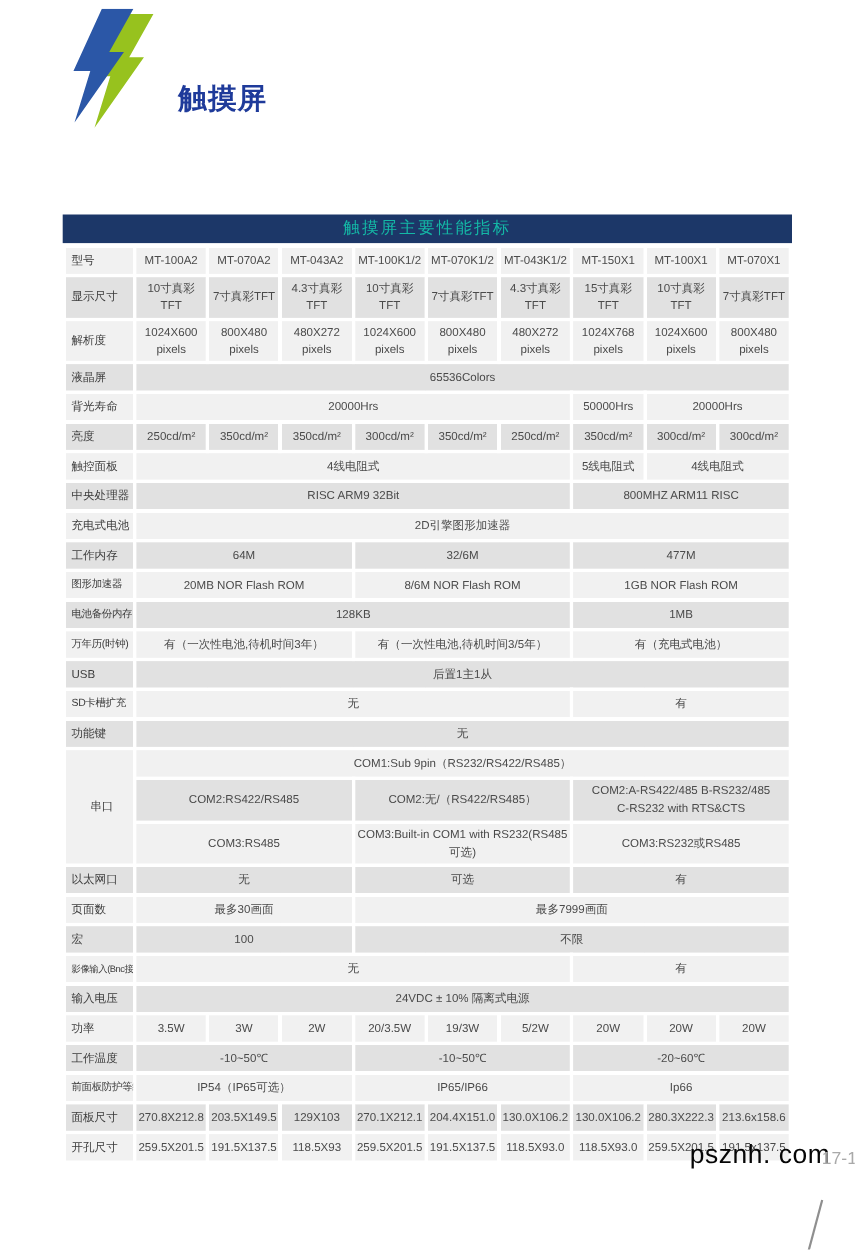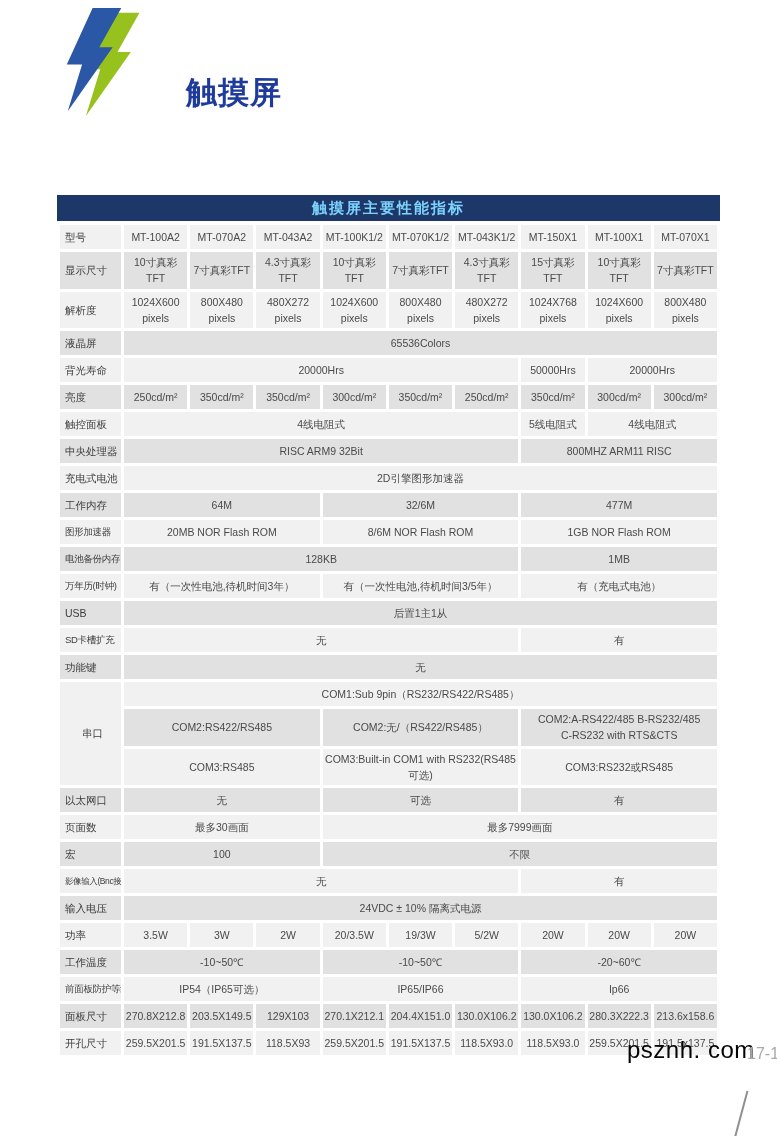--- a/index.html
+++ b/index.html
@@ -7,27 +7,27 @@
     width:777px; height:1136px; position:relative; overflow:hidden;
     background:#ffffff;
     font-family:"Liberation Sans", sans-serif;
     --navy:#1c3768; --light:#f1f1f1; --dark:#e1e1e1;
   }
   
   .logo { position:absolute; left:56px; top:6px; width:240px; height:110px; }
   .logo svg { position:absolute; left:2px; top:2px; }
   .logo-text {
     position:absolute; left:106px; top:66px;
-    font-size:31px; font-weight:bold; color:#1e3a9a; letter-spacing:1px;margin-left:24px;
+    font-size:26px; font-weight:bold; color:#1e3a9a; letter-spacing:1px;
   }
   
   .table-wrap { position:absolute; left:57px; top:195px; width:663px; }
   .table-title {
-    background:var(--navy); color:#7dd3fc; height:26px; line-height:26px;
-    text-align:center; font-size:15px; font-weight:bold; letter-spacing:2px;
+    background:var(--navy); color:#14b8a6; height:26px; line-height:26px;
+    text-align:center; font-size:15px; font-weight:normal; letter-spacing:2px;
   }
   table.spec { border-collapse:collapse; table-layout:fixed; width:663px; margin-top:1px; }
   .spec th, .spec td {
     border:3px solid #ffffff; height:20px; padding:2px 1px;
     font-size:10.5px; line-height:1.55; color:#4a4a4a; text-align:center;
     overflow:hidden; font-weight:normal;
   }
   .spec th {
     text-align:left; padding-left:5px; color:#3c3c3c; white-space:nowrap;
   }

